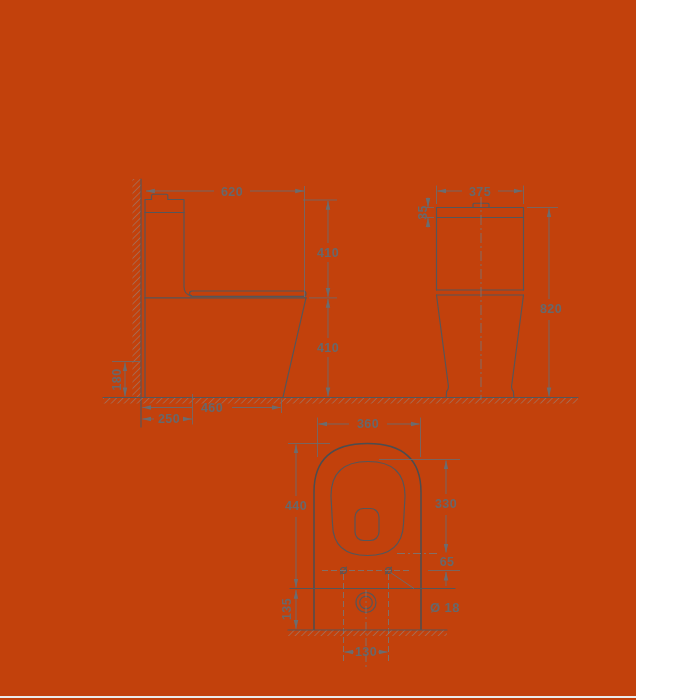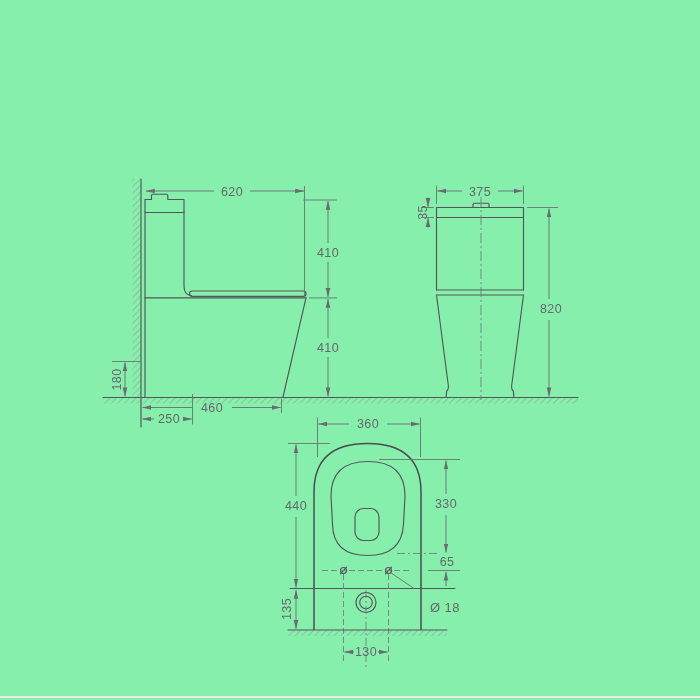--- a/index.html
+++ b/index.html
@@ -1,16 +1,16 @@
 <!DOCTYPE html>
 <html><head>
 <meta charset="utf-8">
 <style>
   html,body{margin:0;padding:0;background:#ffffff;}
-  .page{width:700px;height:700px;position:relative;background:#86efac;overflow:hidden;}
+  .page{width:636px;height:700px;position:relative;background:#c2410c;overflow:hidden;font-weight:bold;}
   svg{display:block;}
   text{font-family:"Liberation Sans","DejaVu Sans",sans-serif;font-size:12.5px;fill:#67686b;letter-spacing:.4px;}
   .geo{stroke:#55565a;stroke-width:1.15;fill:none;stroke-linecap:round;stroke-linejoin:round;}
   .geo-thick{stroke:#4c4d50;stroke-width:1.5;fill:none;stroke-linejoin:round;}
   .dim{stroke:#6b6c6f;stroke-width:0.9;fill:none;}
   .ext{stroke:#6b6c6f;stroke-width:0.85;fill:none;}
   .cl{stroke:#76777a;stroke-width:0.85;fill:none;}
   .hatchband{stroke:none;}
   .edge{position:absolute;left:0;bottom:2px;width:700px;height:2px;background:#ebebeb;}
 </style>

